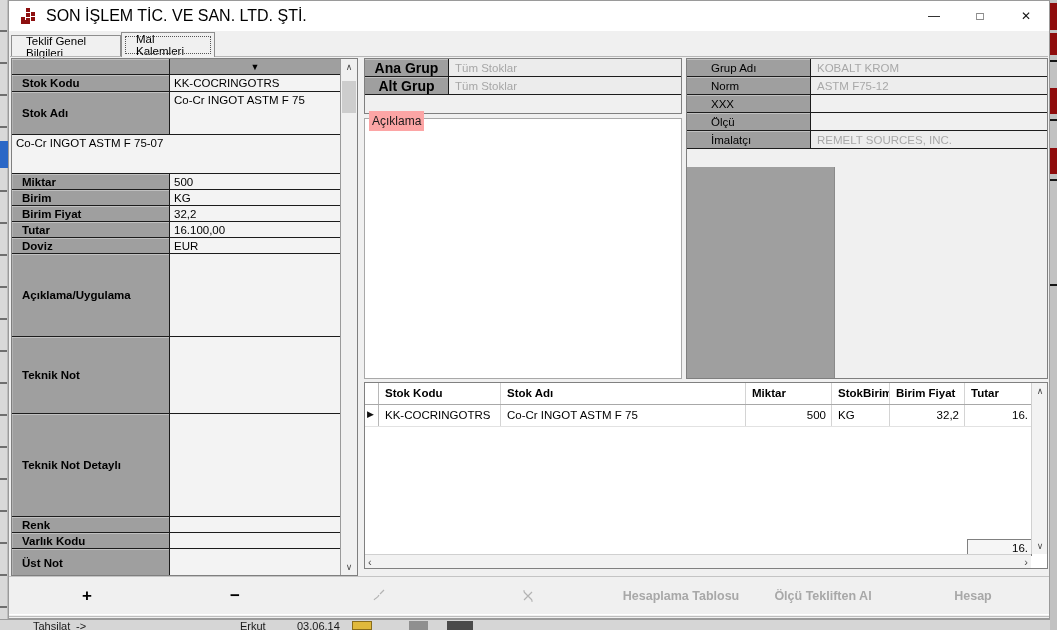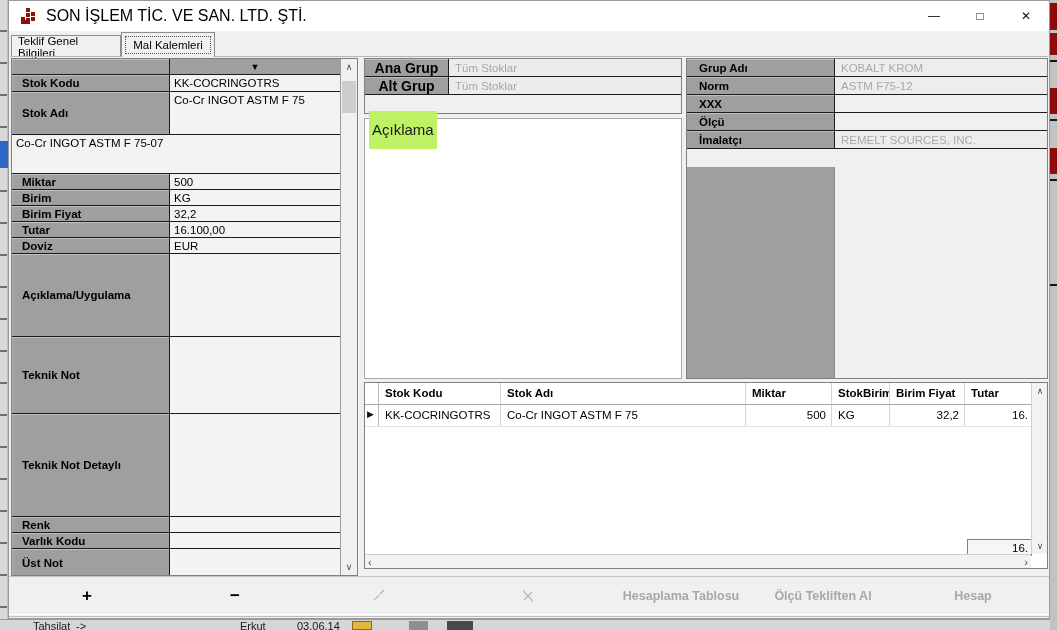--- a/index.html
+++ b/index.html
@@ -21,21 +21,21 @@
   .win{position:absolute;left:8px;top:0;width:1042px;height:619px;background:#f0f0f0;border:1px solid #9a9a9a}
   .titlebar{position:absolute;left:0;top:0;right:0;height:30px;background:#fff;display:flex;align-items:center}
   .appicon{width:16px;height:16px;margin:0 10px 0 11px;position:relative}
   .appicon i{position:absolute;width:4px;height:4px;background:#8d0f0f}
   .title{font-size:16px;color:#000}
   .winbtns{margin-left:auto;display:flex;height:100%}
   .winbtn{width:46px;display:flex;align-items:center;justify-content:center;font-size:12px;color:#111;cursor:default}
 
   
   .tab{position:absolute;top:34px;height:22px;background:#f0f0f0;border:1px solid #8e8e8e;border-bottom:none;
-    font-size:11.5px;color:#000;display:flex;align-items:center;justify-content:center;padding:0 6px}
+    font-size:11.5px;color:#000;display:flex;align-items:center;justify-content:center;padding:0 14px}
   .tab.active{top:31px;height:25px;z-index:3;background:#f0f0f0}
   .tab .focus{position:absolute;inset:3px;border:1px dotted #555}
   .contentline{position:absolute;left:1px;right:1px;top:55px;height:1px;background:#b6b6b6}
 
   
   .lgrid{position:absolute;left:2px;top:57px;width:347px;height:518px;background:#f0f0f0;border:1px solid #7f7f7f;display:flex;overflow:hidden}
   .lgrid-rows{width:329px;overflow:hidden;border-right:1px solid #9a9a9a}
   .lrow{display:flex;border-bottom:1px solid #1c1c1c}
   .lrow .lab{width:158px;background:#9f9f9f;border-right:1px solid #1c1c1c;color:#000;font-weight:bold;font-size:11.5px;
     display:flex;align-items:center;padding-left:10px;box-shadow:inset 0 1px 0 rgba(255,255,255,.35),inset 1px 0 0 rgba(255,255,255,.2)}
@@ -50,27 +50,27 @@
   
   .mgrid{position:absolute;left:355px;top:57px;width:318px;height:56px;border:1px solid #7f7f7f;background:#f0f0f0;overflow:hidden}
   .mrow{display:flex;height:18px;border-bottom:1px solid #1c1c1c}
   .mrow .lab{width:84px;background:#9f9f9f;border-right:1px solid #1c1c1c;font-weight:bold;font-size:14px;color:#000;
     display:flex;align-items:center;justify-content:center;box-shadow:inset 0 1px 0 rgba(255,255,255,.35)}
   .mrow .val{flex:1;background:#ececec;color:#a6a6a6;font-size:11.5px;display:flex;align-items:center;padding-left:6px}
 
   
   .groupbox{position:absolute;left:355px;top:110px;width:318px;height:268px}
   .gb-box{position:absolute;left:0;top:7px;right:0;bottom:0;background:#fff;border:1px solid #a8a8a8}
-  .gb-label{position:absolute;left:5px;top:0;background:#bef264;padding:12px 3px;font-size:15px;color:#1a1a1a;line-height:14px;z-index:2}
+  .gb-label{position:absolute;left:5px;top:0;background:#fca5a5;padding:3px 3px;font-size:12px;color:#1a1a1a;line-height:14px;z-index:2}
 
   
   .rpanel{position:absolute;left:677px;top:57px;width:362px;height:321px;border:1px solid #7f7f7f;background:#f0f0f0;overflow:hidden}
   .rrow{display:flex;height:18px;border-bottom:1px solid #1c1c1c}
-  .rrow .lab{width:148px;background:#9f9f9f;border-right:1px solid #1c1c1c;font-weight:bold;font-size:11.5px;color:#000;
-    display:flex;align-items:center;padding-left:12px;box-shadow:inset 0 1px 0 rgba(255,255,255,.35)}
+  .rrow .lab{width:124px;background:#9f9f9f;border-right:1px solid #1c1c1c;font-weight:normal;font-size:11.5px;color:#000;
+    display:flex;align-items:center;padding-left:24px;box-shadow:inset 0 1px 0 rgba(255,255,255,.35)}
   .rrow .val{flex:1;background:#ededed;color:#a8a8a8;font-size:11.5px;display:flex;align-items:center;padding-left:6px;overflow:hidden;white-space:nowrap}
   .rrow.noval .val{background:#f0f0f0}
   .r-rest{position:absolute;left:0;top:108px;right:0;bottom:0;background:#f0f0f0}
   .r-rest .labcol{position:absolute;left:0;top:0;bottom:0;width:148px;background:#9f9f9f;border-right:1px solid #8a8a8a}
 
   
   .btable{position:absolute;left:355px;top:381px;width:684px;height:187px;background:#fff;border:1px solid #808080}
   .t-head{display:flex;height:22px;border-bottom:1px solid #a8a8a8;font-weight:bold;font-size:11.5px;color:#000}
   .t-row{display:flex;height:22px;border-bottom:1px solid #e2e2e2;font-size:11.5px;color:#000}
   .tc{padding:4px 4px 0 6px;border-right:1px solid #d4d4d4;overflow:hidden;white-space:nowrap}

